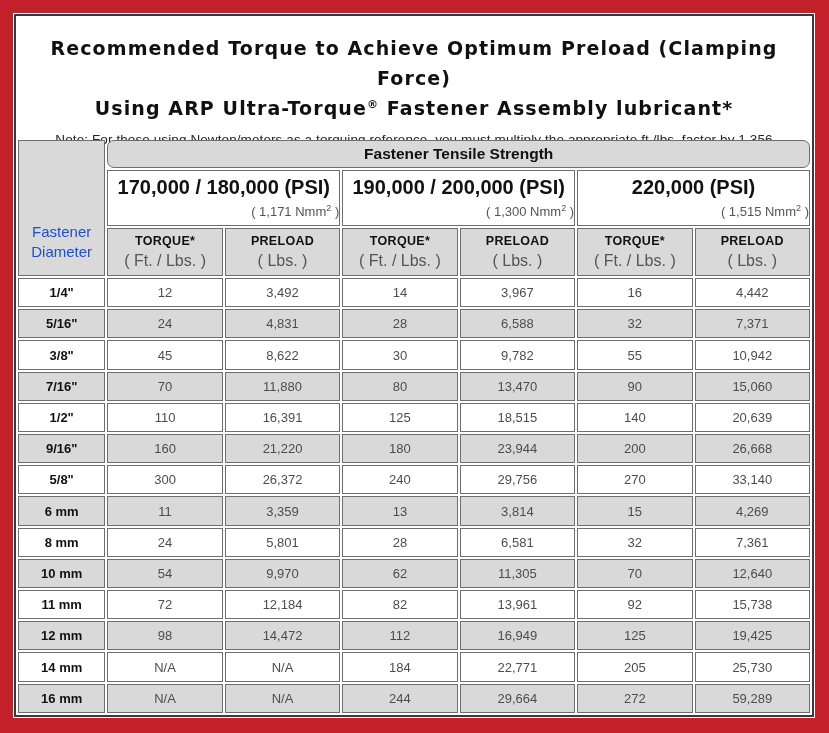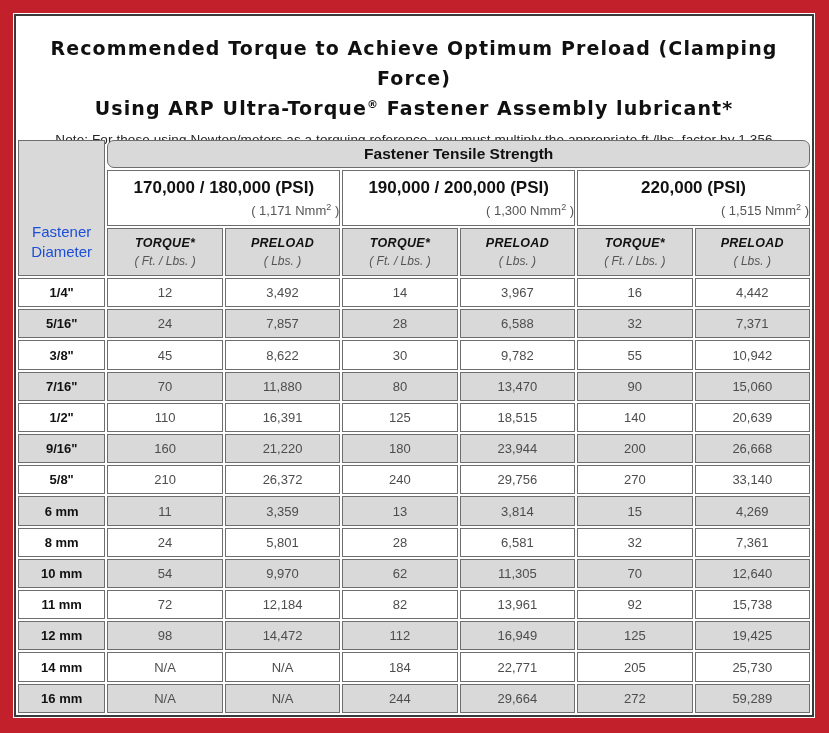--- a/index.html
+++ b/index.html
@@ -42,26 +42,26 @@
     border:1px solid var(--cellborder);
     text-align:center;vertical-align:middle;padding:0;font-weight:normal;
   }
   .gray{background:var(--gray);}
   th.tensile{font-size:15.5px;font-weight:bold;color:#111;height:26px;border-radius:7px;}
   td.diam-head{
     vertical-align:bottom;padding-bottom:13px;
     font-weight:normal;font-size:15px;line-height:20px;color:#1d4ed8;
   }
   tr.psi-row th{height:54px;background:#fff;}
-  .psi{font-weight:bold;font-size:17px;color:#111;margin-bottom:4px;}
+  .psi{font-weight:bold;font-size:20px;color:#111;margin-bottom:4px;}
   .nmm{font-size:13px;color:var(--dim);text-align:right;}
   .nmm sup{font-size:9px;}
-  tr.ch-row th{height:46px;background:var(--gray);font-style:italic;}
+  tr.ch-row th{height:46px;background:var(--gray);}
   .ch{font-weight:bold;font-size:12.5px;color:#111;margin-bottom:4px;letter-spacing:.3px;}
-  .chsub{font-size:12px;color:var(--dim);}
+  .chsub{font-size:16px;color:var(--dim);}
   tbody td{height:27px;font-size:13px;color:#4d4d4d;background:#fff;}
   tbody td.diam{font-weight:bold;color:#111;font-size:13px;}
   tbody tr.alt td{background:var(--gray);}
 </style>
 </head>
 <body>
 
 <div class="page">
   <div class="content">
 
@@ -133,21 +133,21 @@
             <td class="val">12</td>
             <td class="val">3,492</td>
             <td class="val">14</td>
             <td class="val">3,967</td>
             <td class="val">16</td>
             <td class="val">4,442</td>
           </tr>
           <tr class="alt">
             <td class="diam">5/16"</td>
             <td class="val">24</td>
-            <td class="val">7,857</td>
+            <td class="val">4,831</td>
             <td class="val">28</td>
             <td class="val">6,588</td>
             <td class="val">32</td>
             <td class="val">7,371</td>
           </tr>
           <tr>
             <td class="diam">3/8"</td>
             <td class="val">45</td>
             <td class="val">8,622</td>
             <td class="val">30</td>
@@ -177,21 +177,21 @@
             <td class="diam">9/16"</td>
             <td class="val">160</td>
             <td class="val">21,220</td>
             <td class="val">180</td>
             <td class="val">23,944</td>
             <td class="val">200</td>
             <td class="val">26,668</td>
           </tr>
           <tr>
             <td class="diam">5/8"</td>
-            <td class="val">210</td>
+            <td class="val">300</td>
             <td class="val">26,372</td>
             <td class="val">240</td>
             <td class="val">29,756</td>
             <td class="val">270</td>
             <td class="val">33,140</td>
           </tr>
           <tr class="alt">
             <td class="diam">6 mm</td>
             <td class="val">11</td>
             <td class="val">3,359</td>

